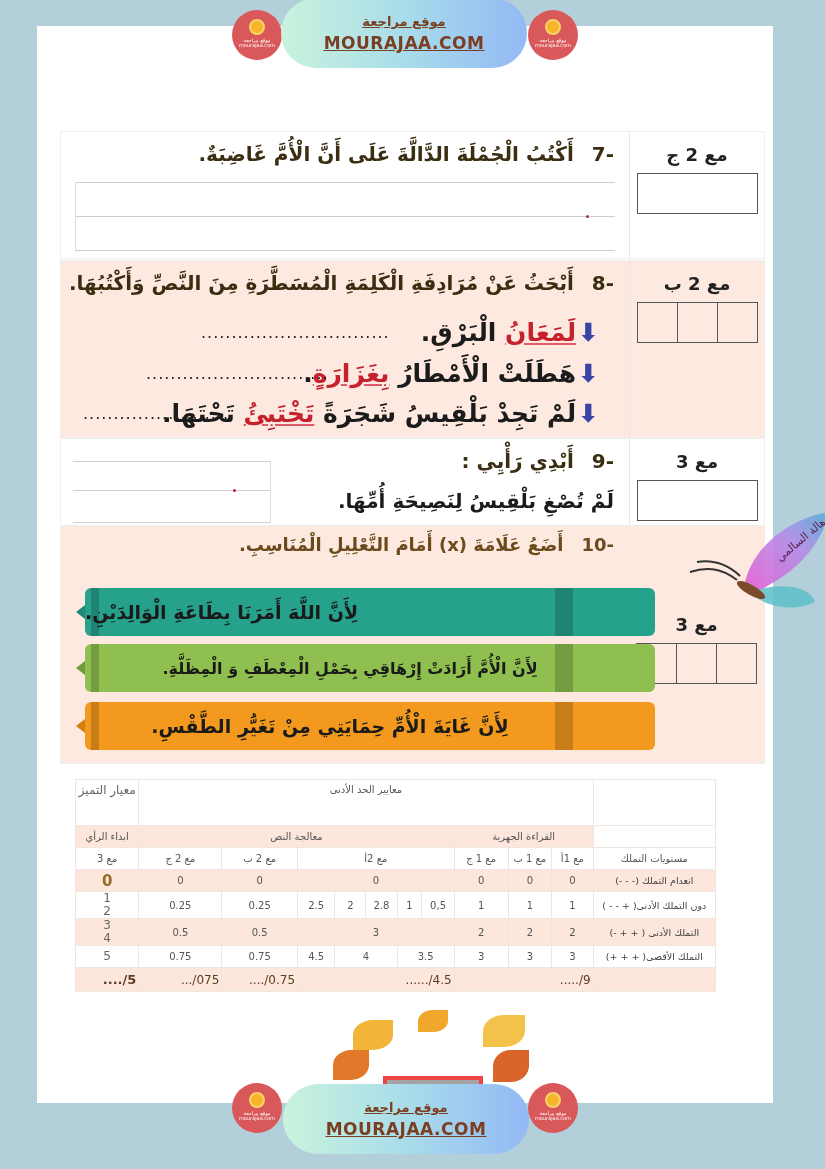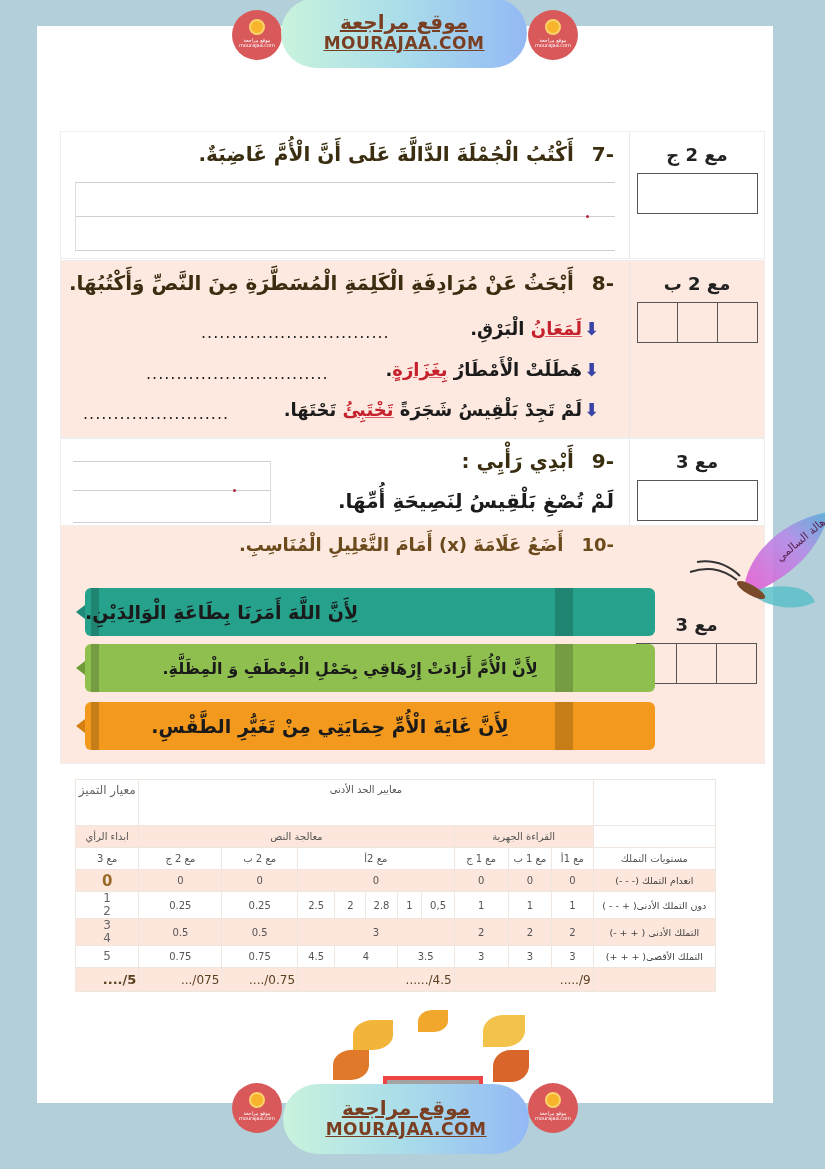--- a/index.html
+++ b/index.html
@@ -13,21 +13,21 @@
     position: absolute; left: 37px; top: 26px; width: 736px; height: 1077px;
     background: #ffffff;
   }
   
   .banner {
     position: absolute; width: 246px; height: 70px; border-radius: 35px;
     background: linear-gradient(90deg, #c9f3dd 0%, #a9dcea 50%, #93b9f5 100%);
     display: flex; flex-direction: column; align-items: center; justify-content: center;
     color: #7a3f22; font-weight: bold; text-decoration: underline; z-index: 5;
   }
-  .banner .ar { font-size: 20px; line-height: 20px; direction: rtl; text-decoration: underline; }
+  .banner .ar { font-size: 13px; line-height: 20px; direction: rtl; text-decoration: underline; }
   .banner .en { font-size: 17px; line-height: 22px; letter-spacing: 0.5px; text-decoration: underline; font-family: "DejaVu Sans", sans-serif; }
   .banner.top { left: 281px; top: -2px; }
   .banner.bottom { left: 283px; top: 1084px; }
   .badge {
     position: absolute; width: 50px; height: 50px; border-radius: 50%;
     background: #d9595b; z-index: 5;
     display: flex; flex-direction: column; align-items: center; justify-content: center;
   }
   .badge .coin { width: 16px; height: 16px; border-radius: 50%; background: #f7b42c; border: 2px solid #fbd36a; margin-top: -4px; }
   .badge .txt { font-size: 5px; color: #fff; margin-top: 3px; line-height: 5px; text-align: center; }
@@ -55,21 +55,21 @@
   .ex8 { top: 260px; height: 178px; background: #fde9e0; }
   .ex9 { top: 438px; height: 88px; background: #fff; }
   .ex10 { top: 526px; height: 238px; background: #fde9e0; border-top: none; }
 
   .lined {
     position: absolute; border-left: 1px solid #ddd;
   }
   .lined .ln { position: absolute; left: 0; right: 0; height: 1px; background: #cfcfcf; }
   .lined .dot { position: absolute; width: 3px; height: 3px; background: #b0253a; border-radius: 50%; }
 
-  .line-item { position: absolute; font-size: 18px; font-weight: bold; color: #1b1b1b; white-space: nowrap; direction: rtl; }
+  .line-item { position: absolute; font-size: 25px; font-weight: bold; color: #1b1b1b; white-space: nowrap; direction: rtl; }
   .arrow-bullet { color: #3944a6; font-weight: bold; margin-left: 2px; }
   .hl { color: #c5222e; text-decoration: underline; text-decoration-color: #e05a6a; }
   .dots { position: absolute; font-size: 16px; color: #222; letter-spacing: 1px; }
 
   .option {
     position: absolute; left: 24px; width: 570px; height: 48px;
     border-radius: 6px; display: flex; align-items: center; justify-content: center;
     font-size: 19px; font-weight: bold; color: #1a1a1a; direction: rtl;
   }
   .option::before {

